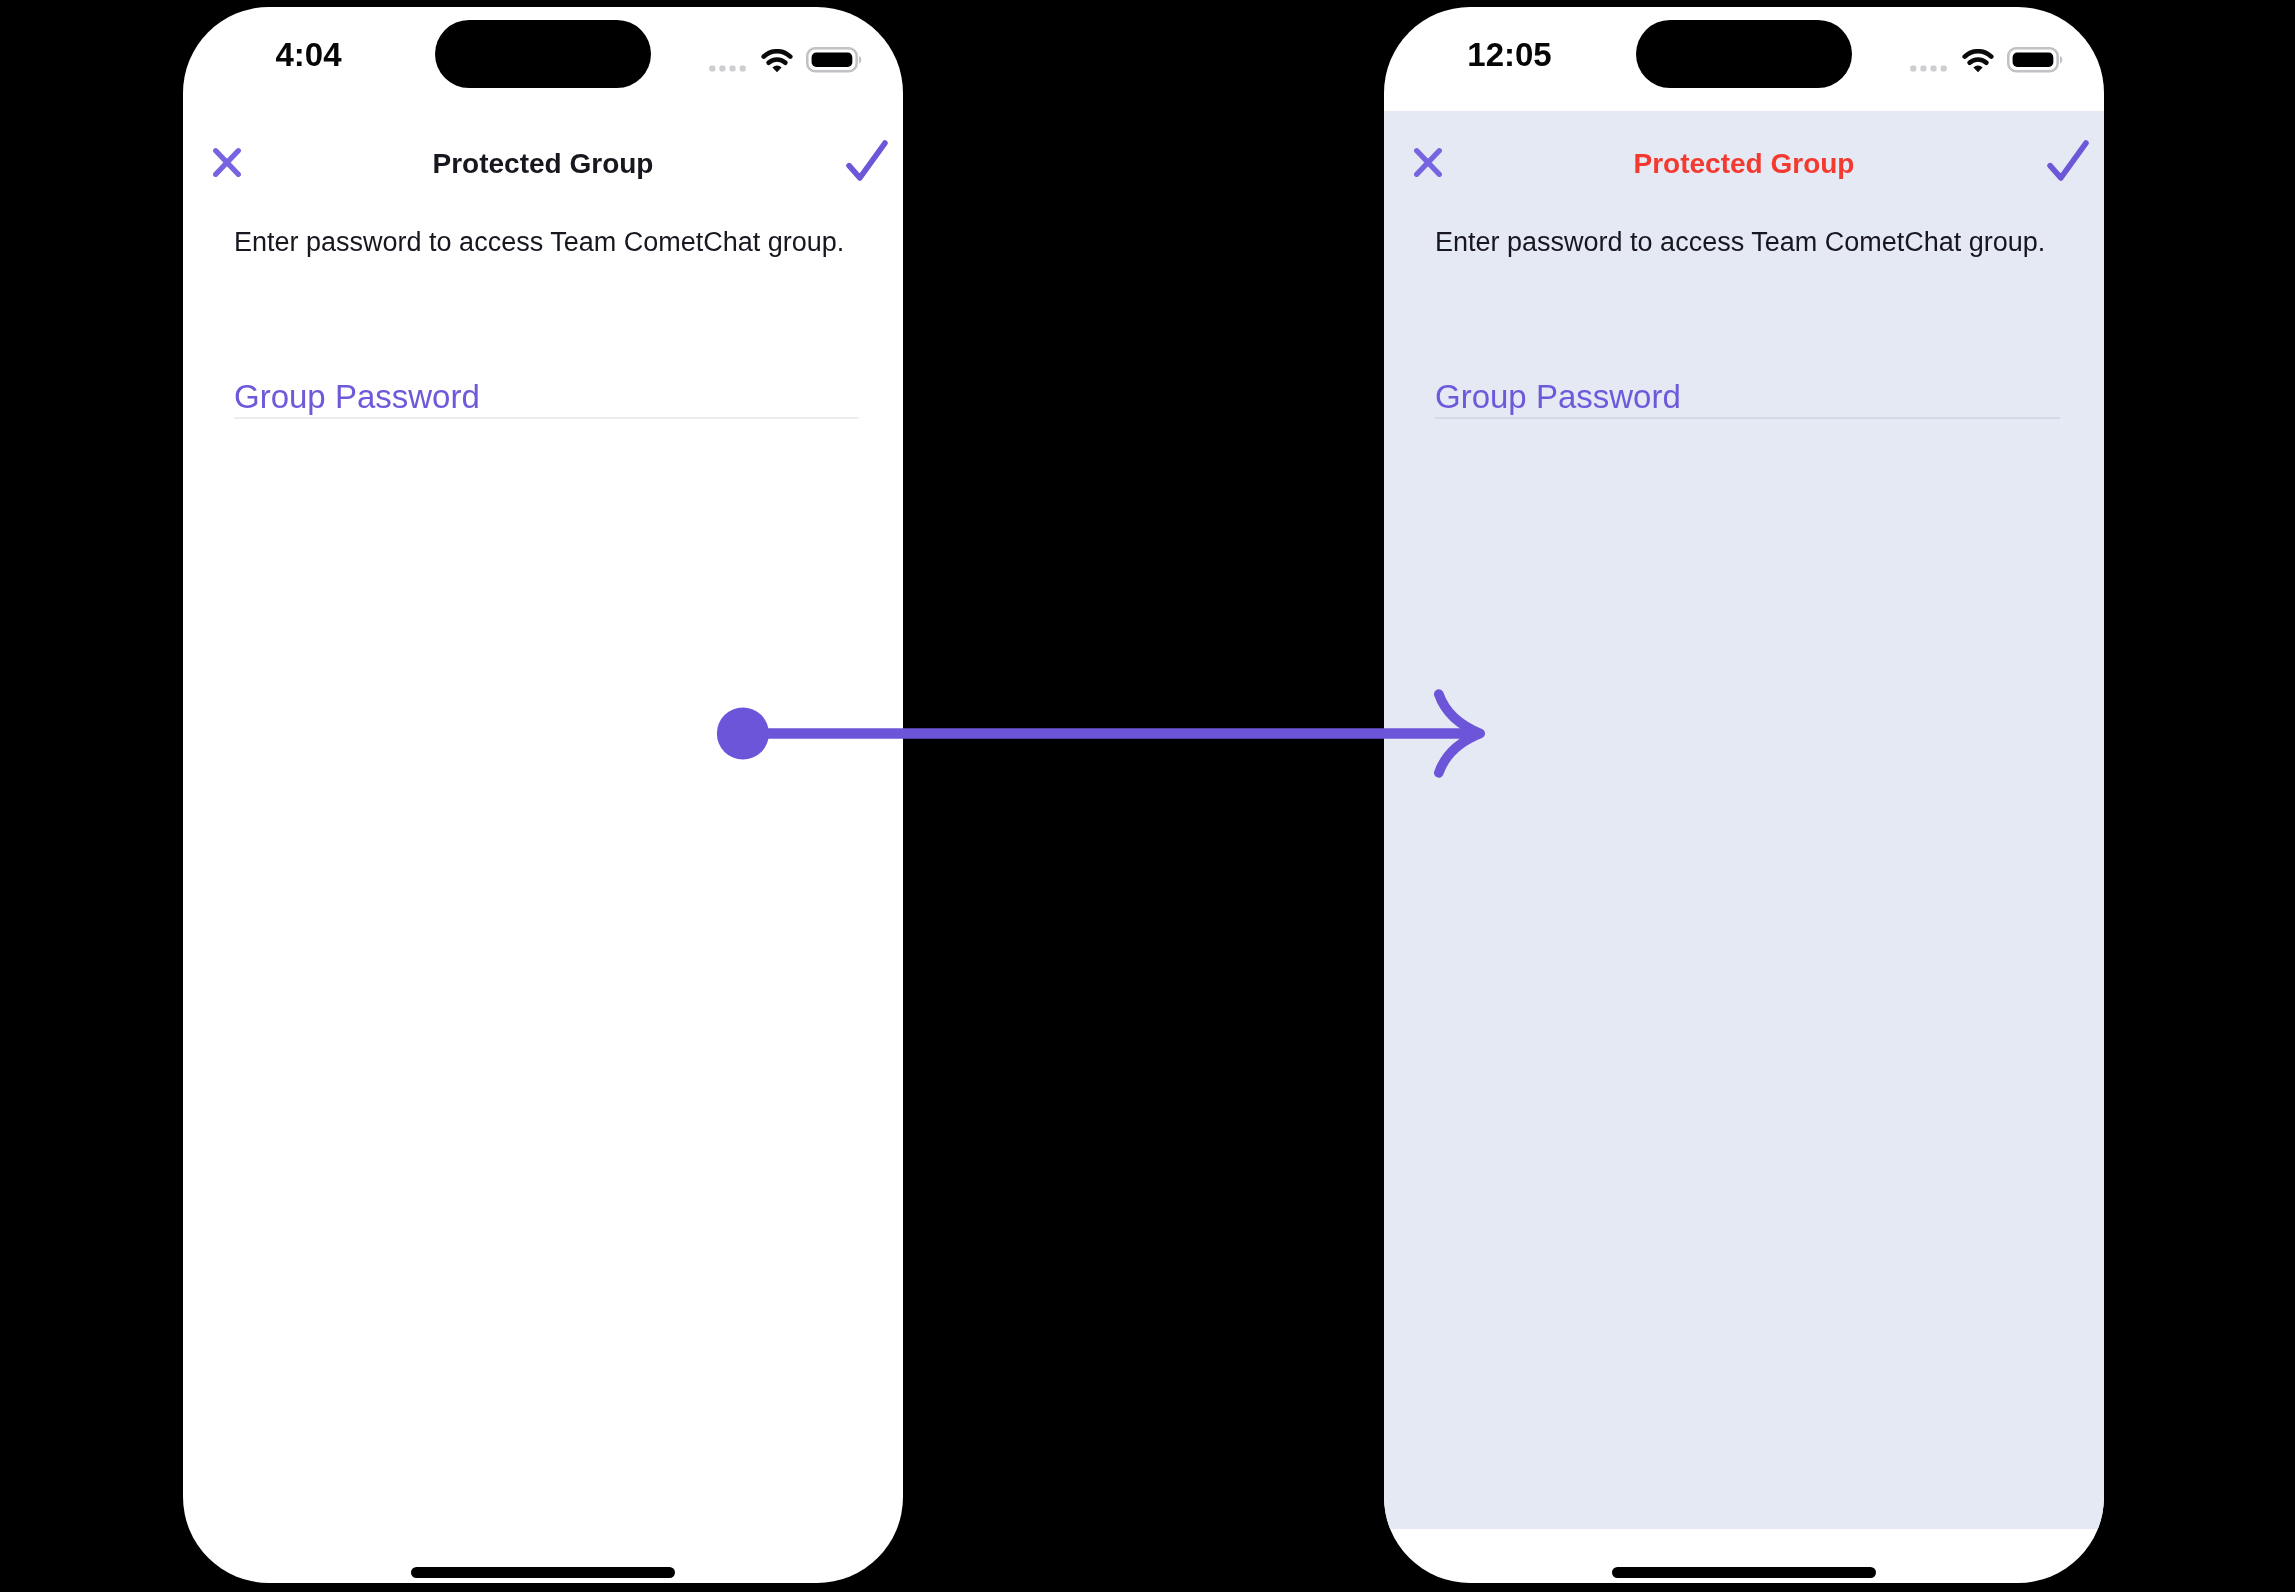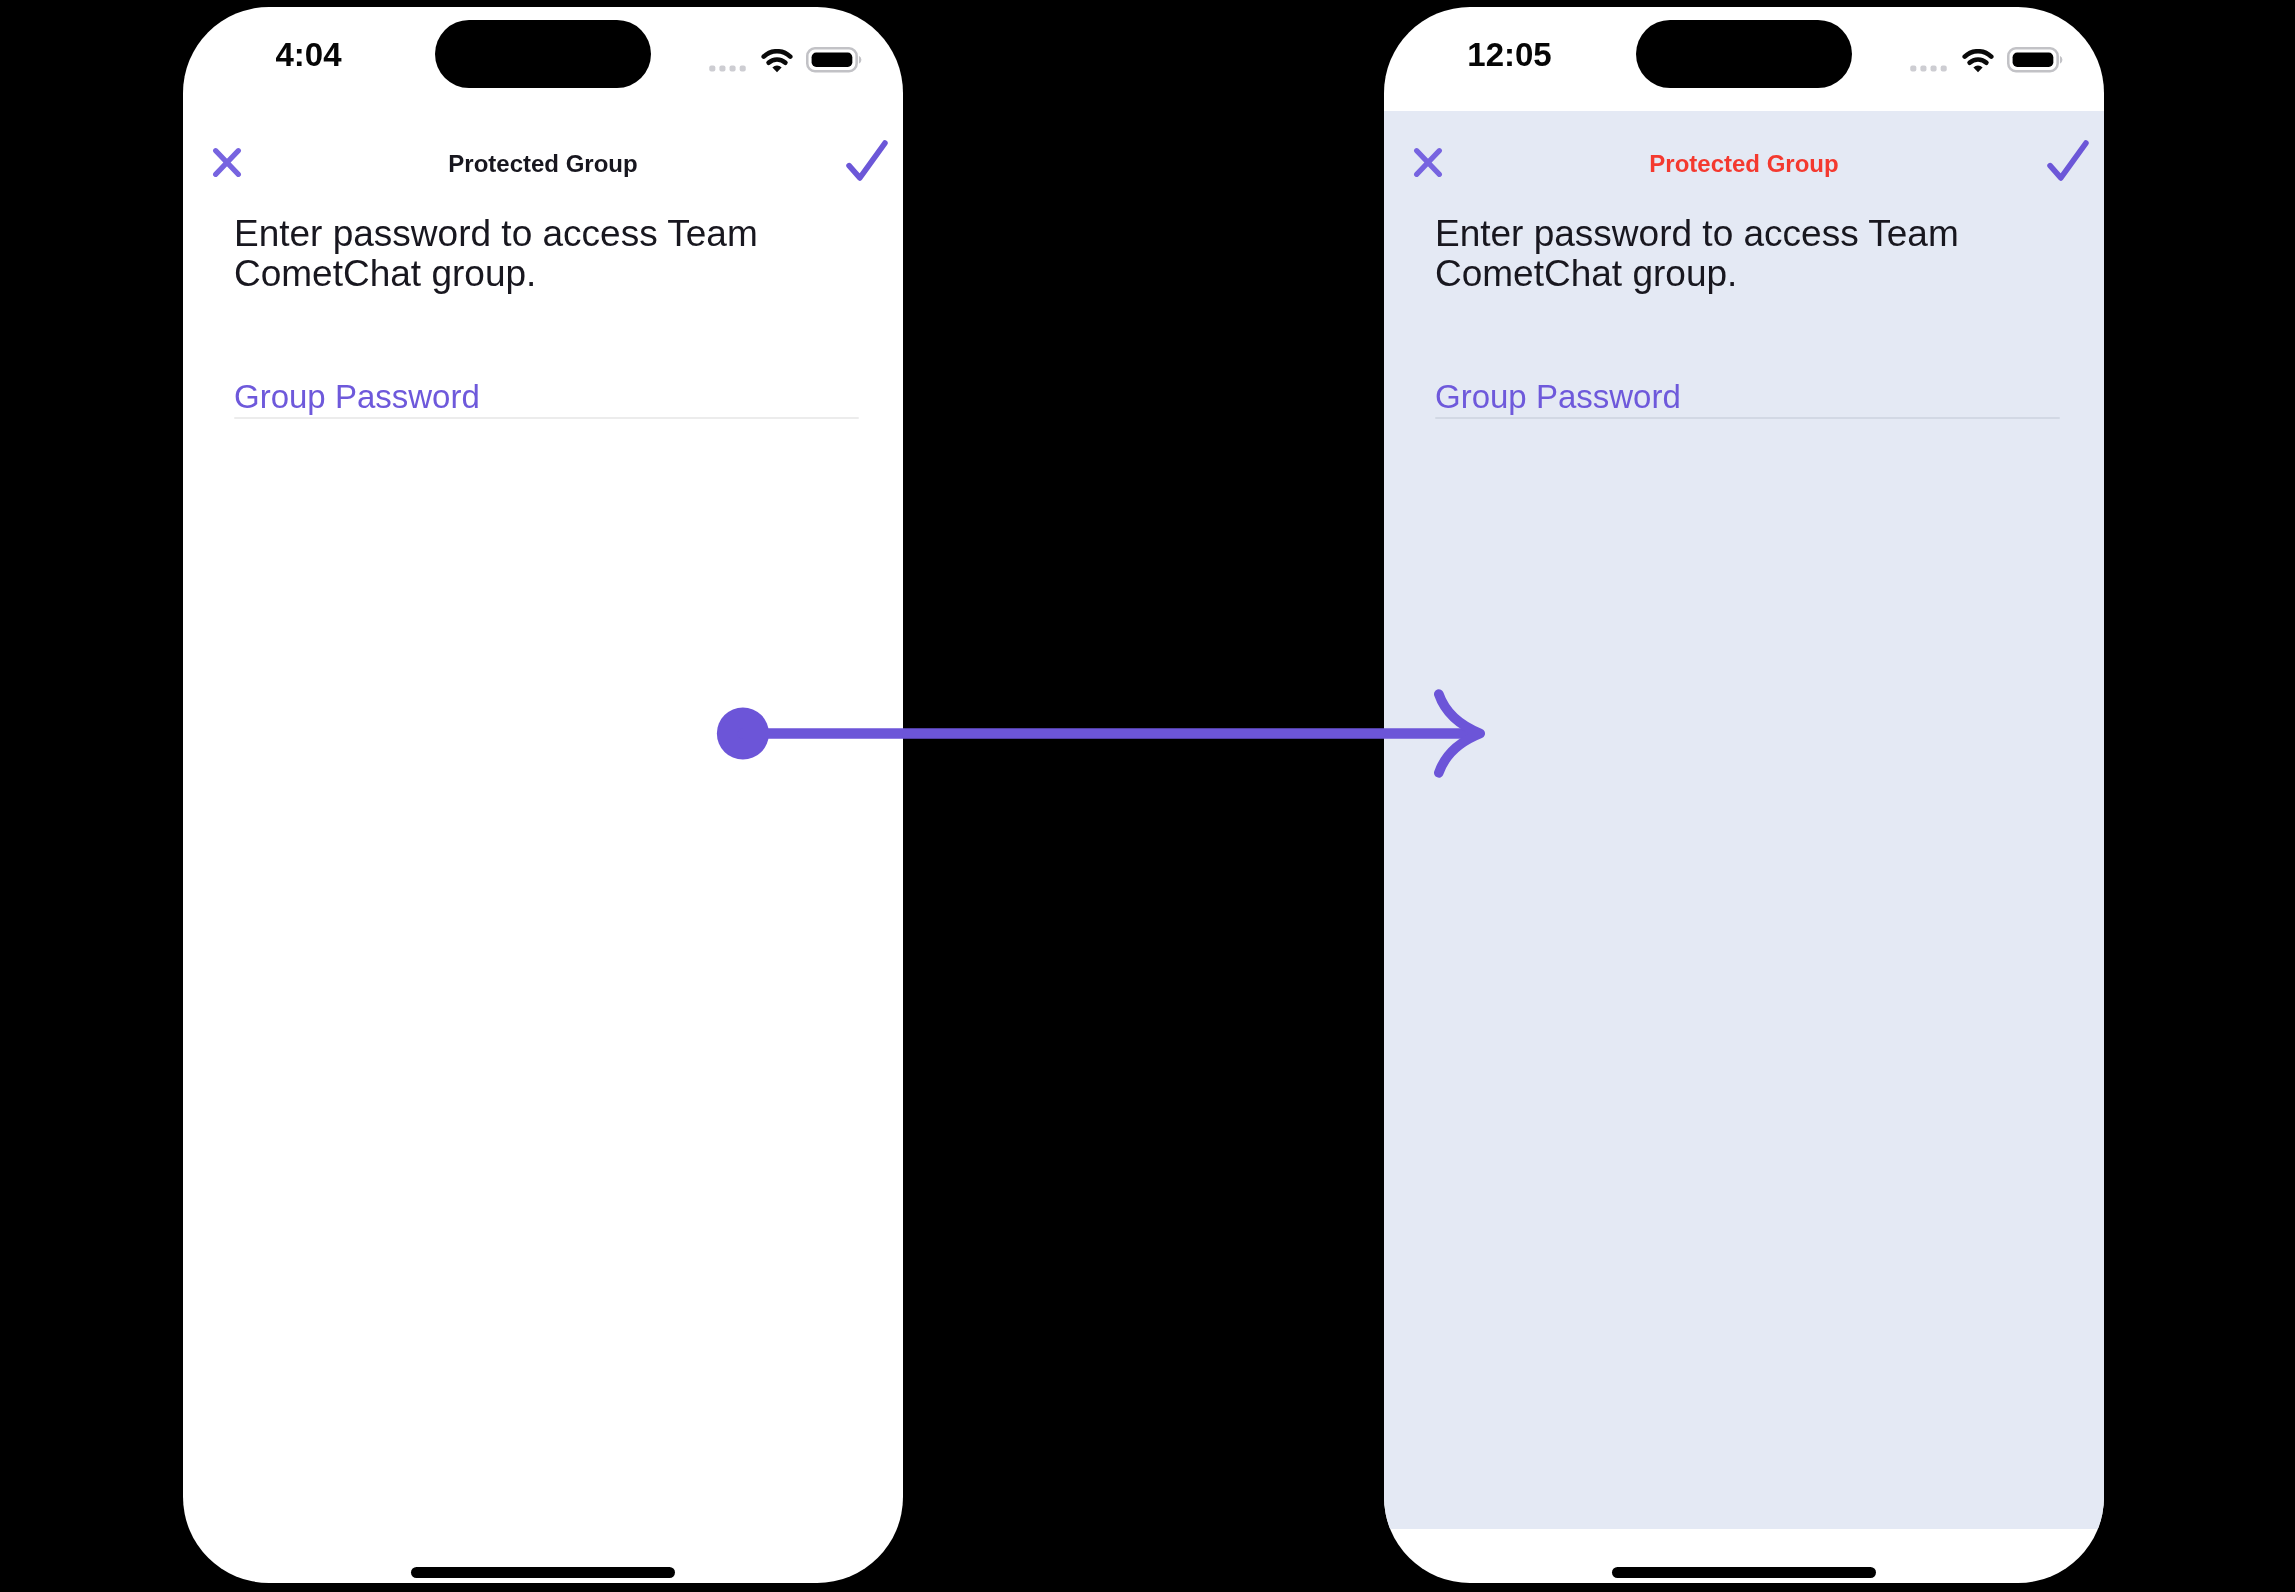--- a/index.html
+++ b/index.html
@@ -63,21 +63,21 @@
   }
   .status-icons svg { display: block; }
   .sig-dots  { margin-bottom: 1px; }
 
   
   .page-title {
     position: absolute;
     left: 71px; right: 71px;
     top: 137px;
     text-align: center;
-    font-size: 24px; font-weight: 700;
+    font-size: 28px; font-weight: 700;
     line-height: 39px;
     color: var(--text-primary, #18171F);
   }
   .phone--after .page-title { color: var(--danger, #F4392F); }
 
   .close-btn {
     position: absolute;
     left: 29px; top: 140px;
     width: 30px; height: 31px;
     cursor: pointer;
@@ -85,23 +85,23 @@
   .check-btn {
     position: absolute;
     right: 15.3px; top: 132px;
     width: 42px; height: 43px;
     cursor: pointer;
   }
 
   
   .desc {
     position: absolute;
-    left: 51px; top: 207px;
+    left: 51px; top: 215px;
     width: 612px;
-    font-size: 37px;
+    font-size: 27px;
     line-height: 40px;
     color: var(--text-primary, #18171F);
   }
   .password-label {
     position: absolute;
     left: 51px; top: 369px;
     font-size: 33px;
     line-height: 41px;
     color: var(--accent, #6E59DB);
   }

